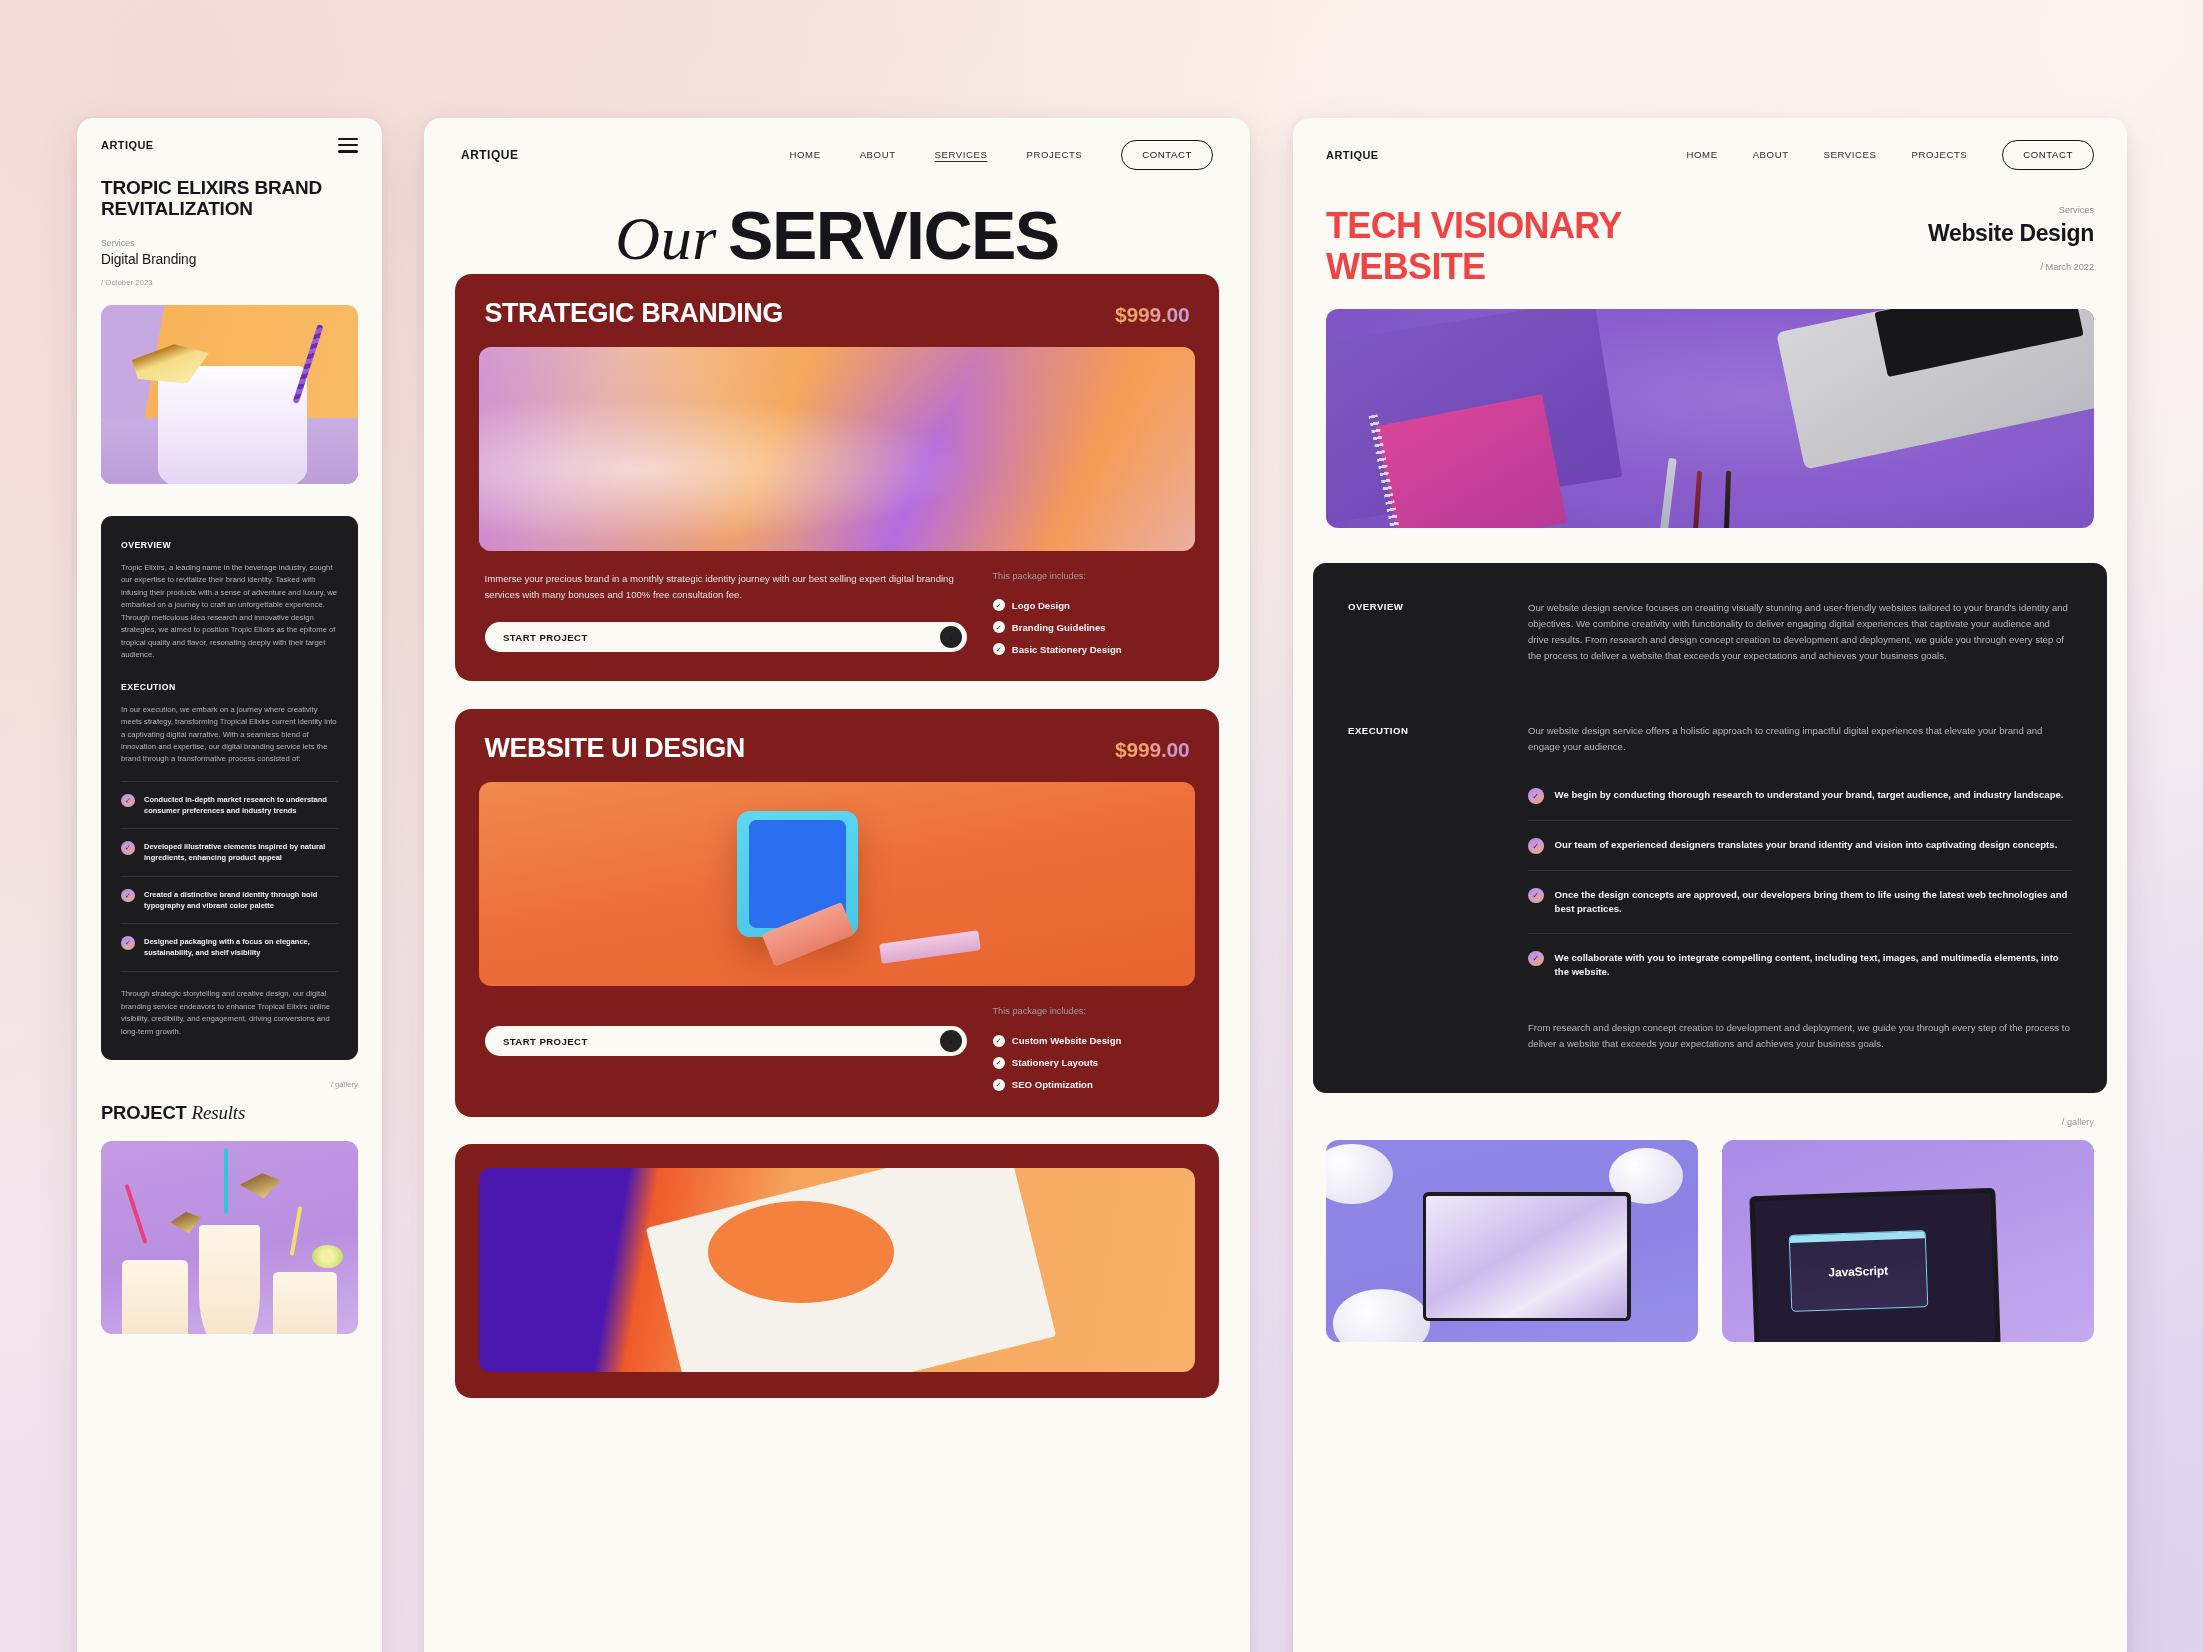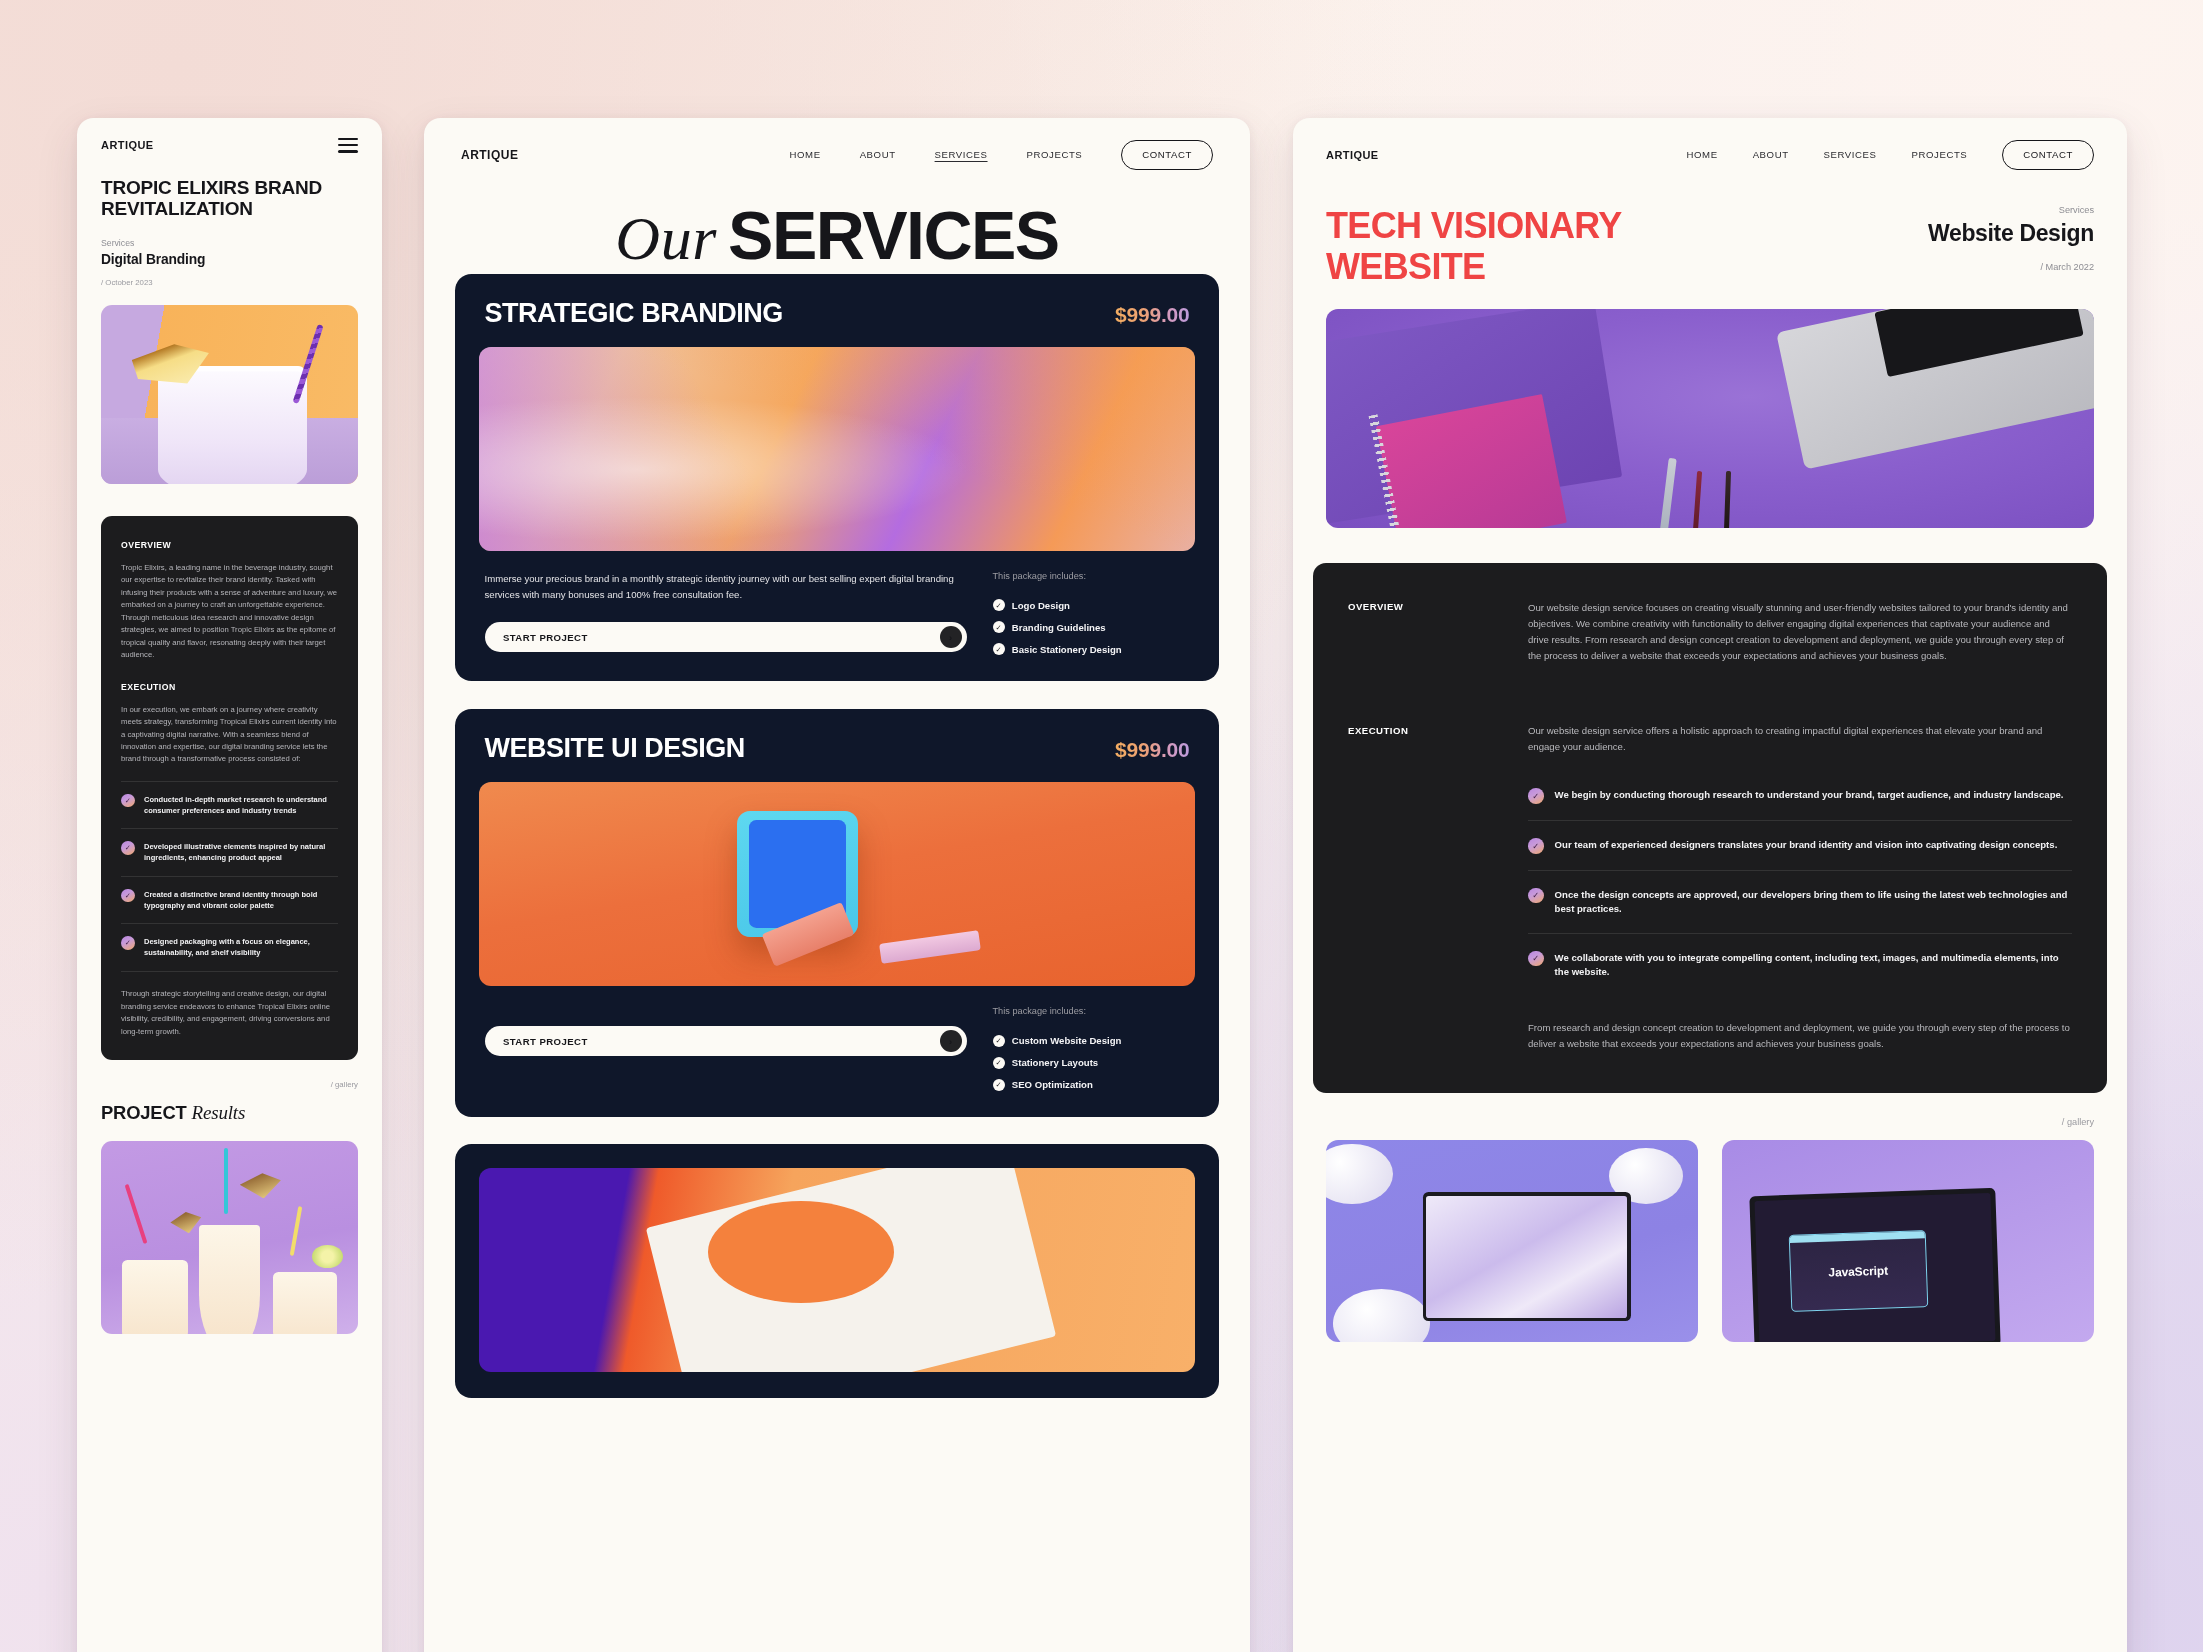--- a/index.html
+++ b/index.html
@@ -27,21 +27,21 @@
 
   
   #panel-left { left: 77px; top: 118px; width: 305px; height: 1580px; }
   .lp-pad { padding: 0 24px; }
   .lp-top { display:flex; align-items:center; justify-content:space-between; padding: 20px 24px 0; }
   .brand { font-weight: 800; font-size: 11px; letter-spacing: .04em; color:#16161a; }
   .burger { width: 20px; display:flex; flex-direction:column; gap:3.7px; cursor:pointer; }
   .burger i { display:block; height: 2.4px; background:#16161a; border-radius:1.8px; }
   .lp-title { font-size: 19px; font-weight: 800; line-height: 1.13; letter-spacing:-.01em; color:#16161a; margin-top: 24px; }
   .lp-meta-label { font-size: 8.7px; color:#8d8d93; margin-top: 18.4px; }
-  .lp-service { font-size: 13.8px; font-weight: 700; color:#16161a; margin-top: 4.6px; letter-spacing:-.01em;}
+  .lp-service { font-size: 13.8px; font-weight: 400; color:#16161a; margin-top: 4.6px; letter-spacing:-.01em;}
   .lp-date { font-size: 7.8px; color:#9a9aa0; margin-top: 11px; }
 
   .lp-hero {
     margin: 17.4px 24px 0; height: 179px; border-radius: 11px; overflow:hidden;
     position: relative;
     background: linear-gradient(100deg,#c6a9e0 0%,#c6a9e0 22%,#f8b35a 22%,#f9bb66 100%);
   }
   .lp-hero .floor { position:absolute; left:0; right:0; bottom:0; height:37%; background:linear-gradient(#c9aee2,#bb9ed8); }
   .lp-hero .glass {
     position:absolute; left:22%; bottom:-6%; width:58%; height:72%;
@@ -117,21 +117,21 @@
   }
   .mp-hero { text-align:center; margin-top: 26px; }
   .mp-hero .our {
     font-family:"Liberation Serif", serif; font-style: italic; font-weight: 400;
     font-size: 62px; color:#16161a; letter-spacing: .01em;
   }
   .mp-hero .svc {
     font-size: 68px; font-weight: 800; letter-spacing:-.022em; color:#16161a; margin-left: 11px;
   }
 
-  .svc-card { margin: 0 31px 27.5px; background:#0f172a; border-radius: 16.5px; padding: 24px 24px 26px; }
+  .svc-card { margin: 0 31px 27.5px; background:#7f1d1d; border-radius: 16.5px; padding: 24px 24px 26px; }
   .svc-card:first-of-type { margin-top: 33px; }
   .svc-head { display:flex; align-items:baseline; justify-content:space-between; padding: 0 5.5px 18.4px; }
   .svc-name { font-size: 27px; font-weight: 800; color:#fff; letter-spacing:-.018em; }
   .svc-price {
     font-size: 21px; font-weight: 800; letter-spacing:-.01em;
     background: linear-gradient(90deg,#f2ad62 0%,#eda173 38%,#d79bbd 70%,#bb9bdd 100%);
     -webkit-background-clip: text; background-clip: text; color: transparent;
   }
   .svc-img { height: 204px; border-radius: 12px; overflow:hidden; position:relative; }
 

